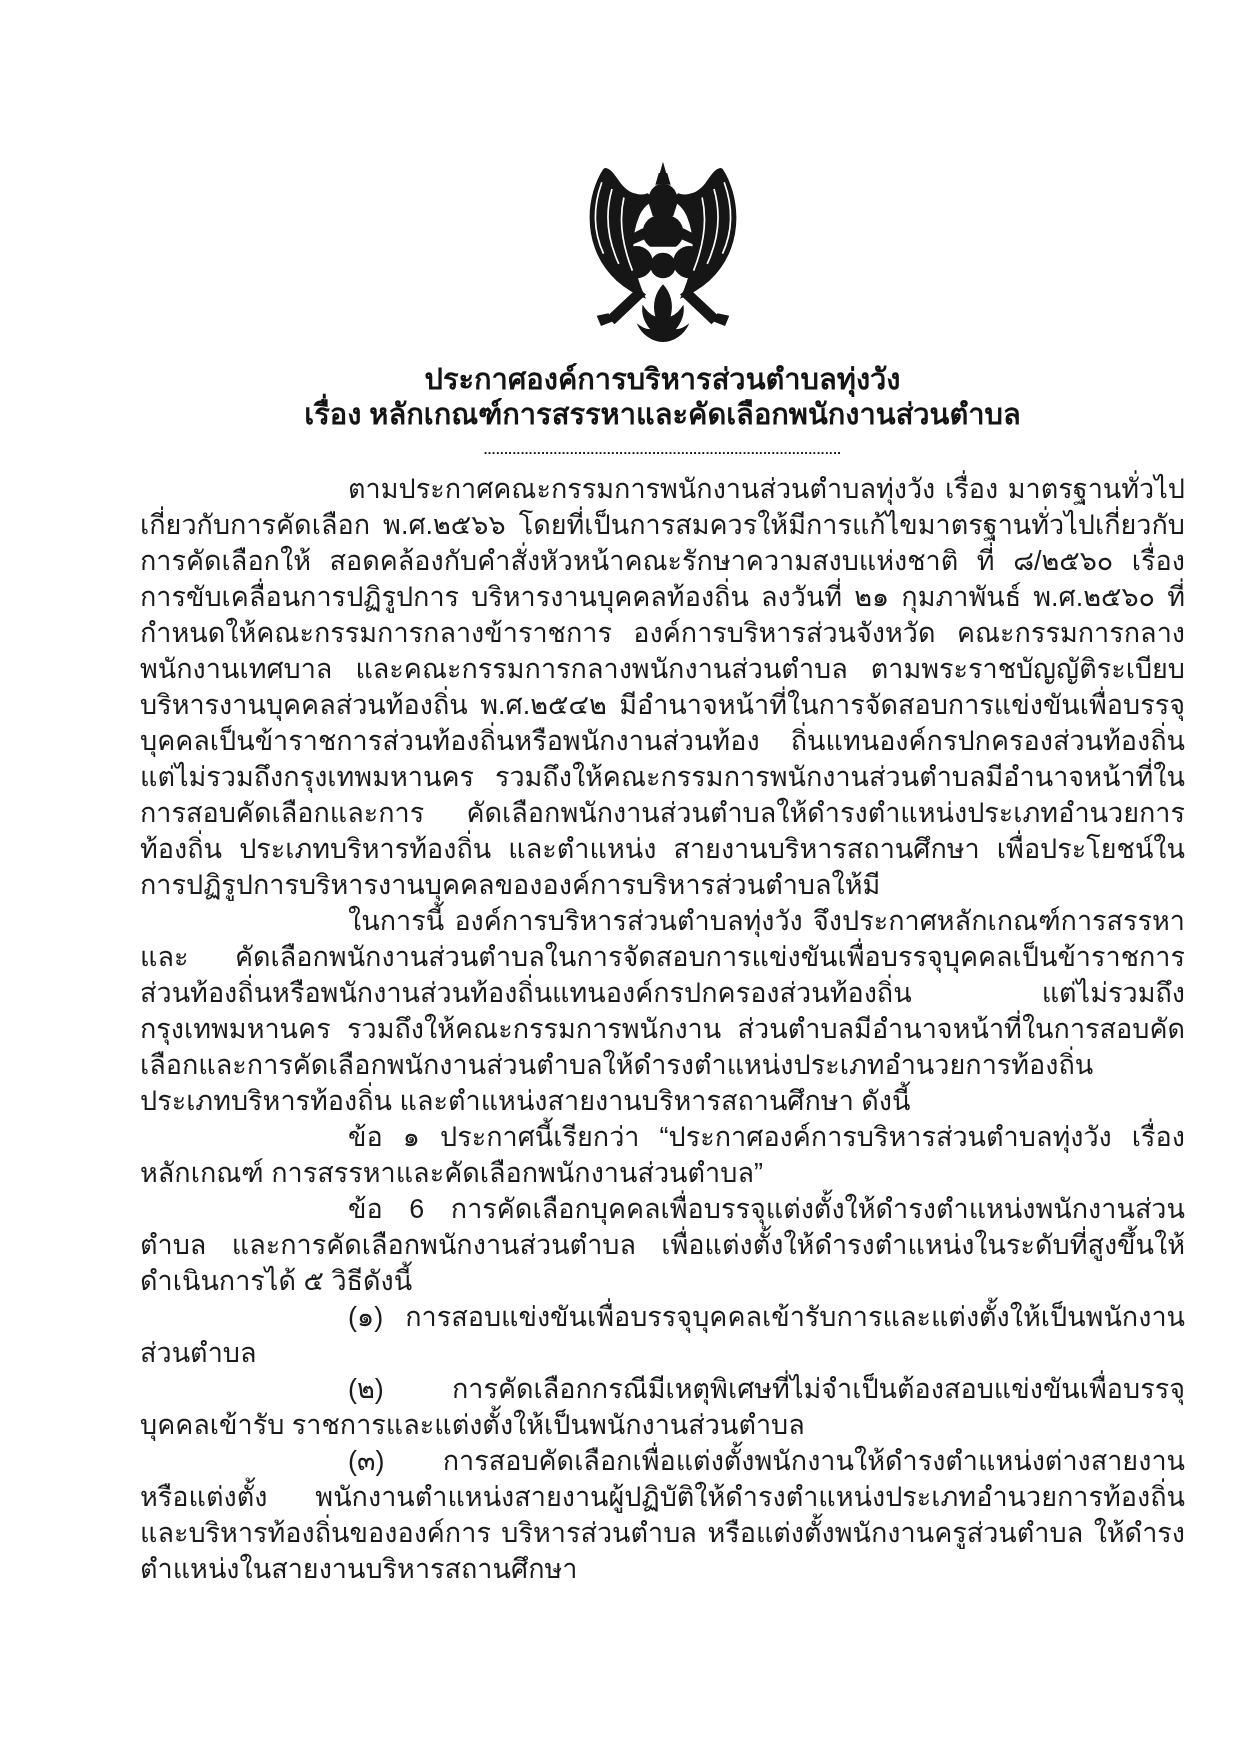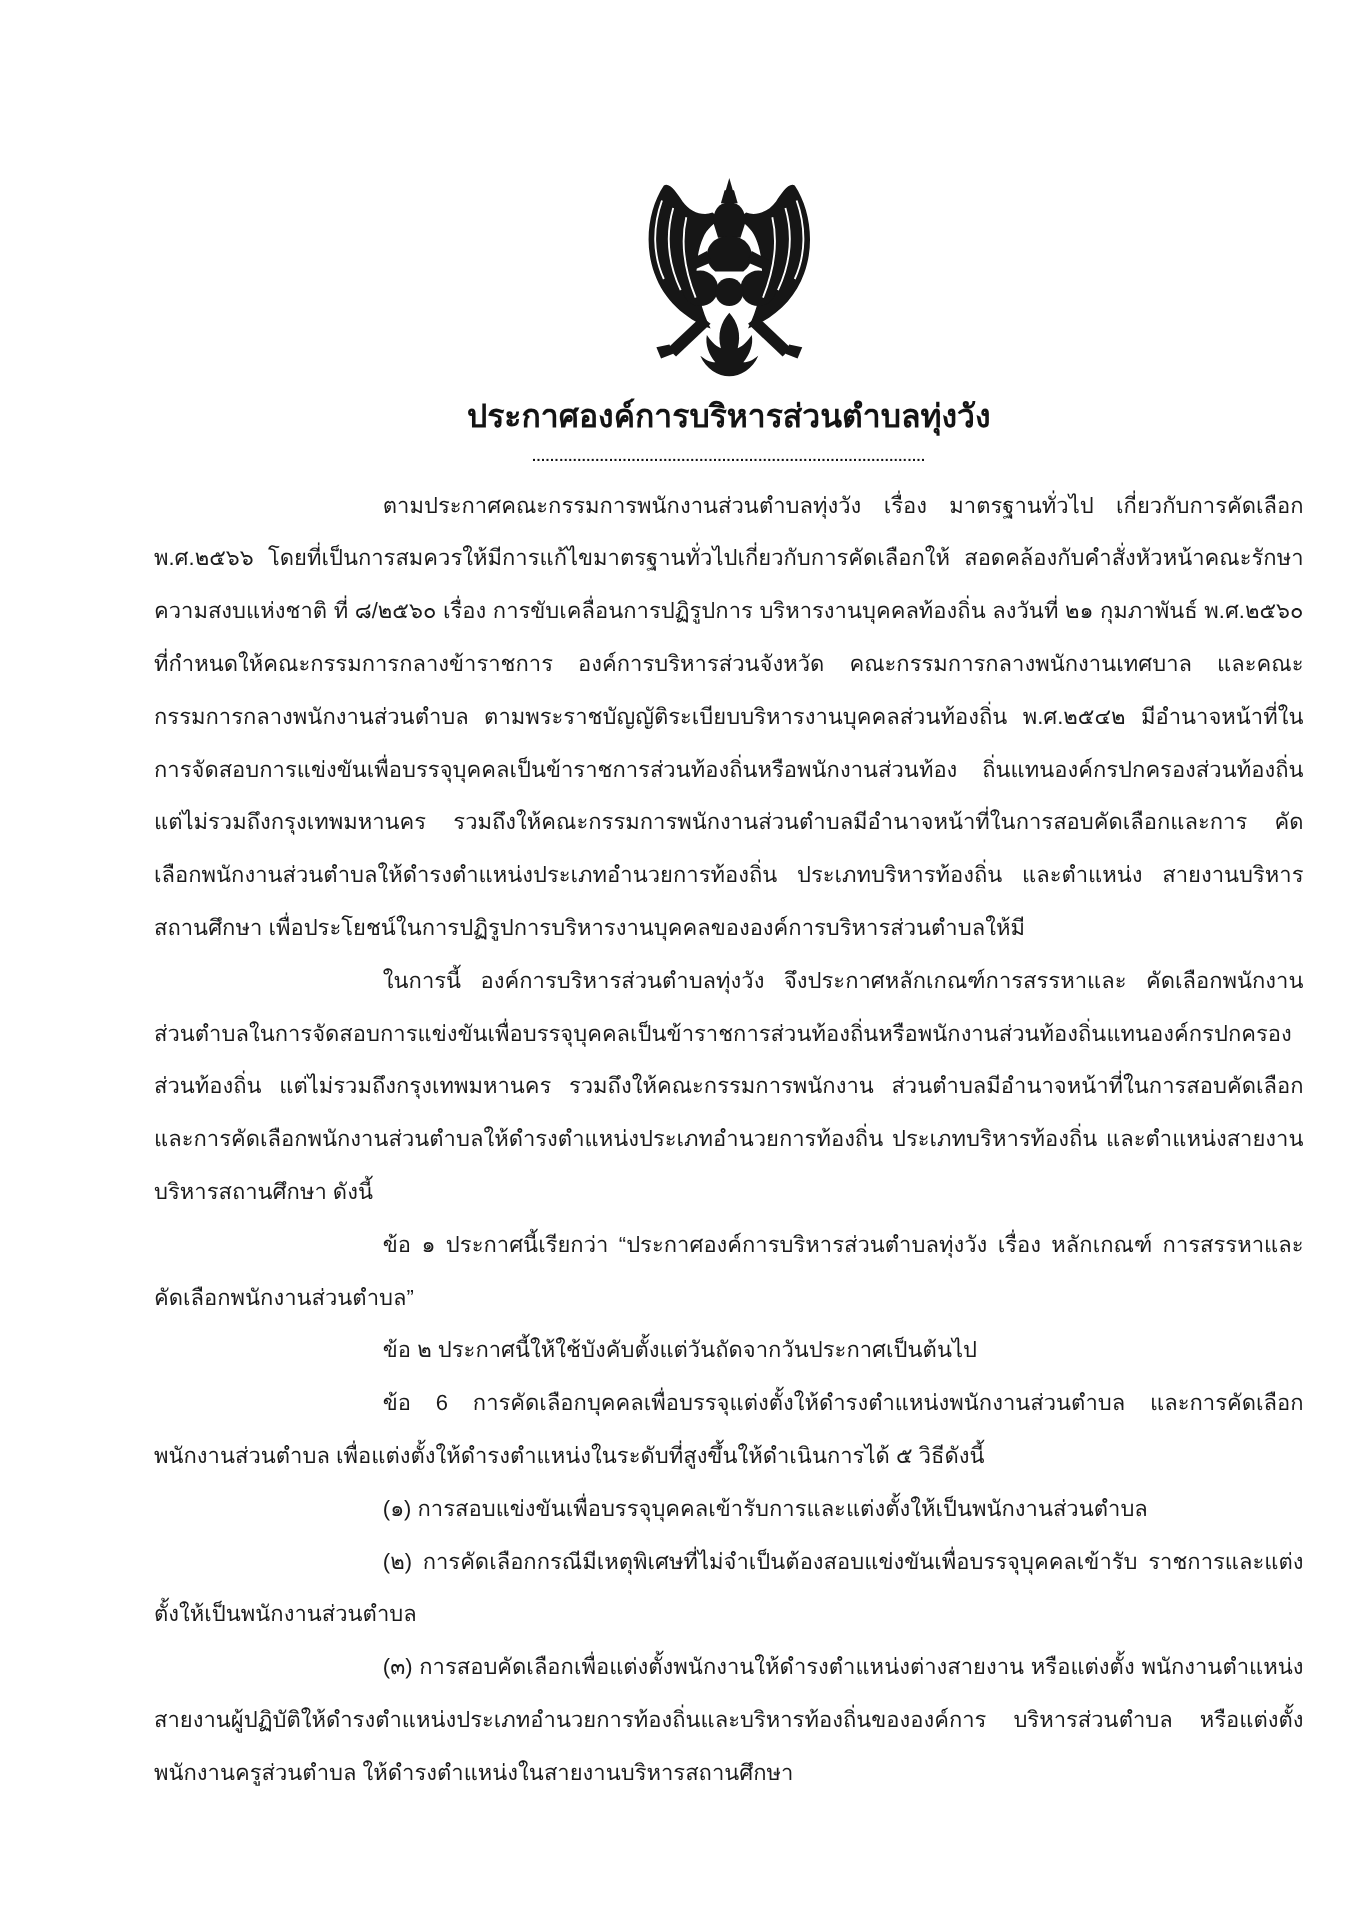--- a/index.html
+++ b/index.html
@@ -37,22 +37,22 @@
     letter-spacing:0.5px;
     line-height:18px;
     margin-top:9px;
     color:#141414;
     white-space:nowrap;
     overflow:hidden;
   }
   .doc-body{ margin-top:12px; }
   .doc-body p{
     margin:0;
-    font-size:20px;
-    line-height:48px;
+    font-size:27px;
+    line-height:36px;
     text-align:justify;
   }
   .doc-body p.indent{ text-indent:208px; }
   .doc-body b{ font-weight:normal; }
 </style>
 </head>
 <body>
 
 <div class="page">
 
@@ -92,27 +92,27 @@
         <path d="M54,44 C48,70 52,100 64,130"></path>
         <path d="M172,26 C182,54 182,84 170,110"></path>
         <path d="M160,34 C168,62 166,92 152,122"></path>
         <path d="M146,44 C152,70 148,100 136,130"></path>
       </g>
     </svg>
   </div>
 
   <div class="title-block">
     <div class="title-line">ประกาศองค์การบริหารส่วนตำบลทุ่งวัง</div>
+    <div class="title-line">เรื่อง หลักเกณฑ์การสรรหาและคัดเลือกพนักงานส่วนตำบล</div>
     <div class="divider">.......................................................................................</div>
   </div>
 
   <div class="doc-body" id="doc-body">
       <p class="indent">ตามประกาศคณะกรรมการพนักงานส่วนตำบลทุ่งวัง เรื่อง มาตรฐานทั่วไป เกี่ยวกับการคัดเลือก พ.ศ.๒๕๖๖ โดยที่เป็นการสมควรให้มีการแก้ไขมาตรฐานทั่วไปเกี่ยวกับการคัดเลือกให้ สอดคล้องกับคำสั่งหัวหน้าคณะรักษาความสงบแห่งชาติ ที่ ๘/๒๕๖๐ เรื่อง การขับเคลื่อนการปฏิรูปการ บริหารงานบุคคลท้องถิ่น ลงวันที่ ๒๑ กุมภาพันธ์ พ.ศ.๒๕๖๐ ที่กำหนดให้คณะกรรมการกลางข้าราชการ องค์การบริหารส่วนจังหวัด คณะกรรมการกลางพนักงานเทศบาล และคณะกรรมการกลางพนักงานส่วนตำบล ตามพระราชบัญญัติระเบียบบริหารงานบุคคลส่วนท้องถิ่น พ.ศ.๒๕๔๒ มีอำนาจหน้าที่ในการจัดสอบการแข่งขันเพื่อบรรจุบุคคลเป็นข้าราชการส่วนท้องถิ่นหรือพนักงานส่วนท้อง ถิ่นแทนองค์กรปกครองส่วนท้องถิ่นแต่ไม่รวมถึงกรุงเทพมหานคร รวมถึงให้คณะกรรมการพนักงานส่วนตำบลมีอำนาจหน้าที่ในการสอบคัดเลือกและการ คัดเลือกพนักงานส่วนตำบลให้ดำรงตำแหน่งประเภทอำนวยการท้องถิ่น ประเภทบริหารท้องถิ่น และตำแหน่ง สายงานบริหารสถานศึกษา เพื่อประโยชน์ในการปฏิรูปการบริหารงานบุคคลขององค์การบริหารส่วนตำบลให้มี</p>
       <p class="indent">ในการนี้ องค์การบริหารส่วนตำบลทุ่งวัง จึงประกาศหลักเกณฑ์การสรรหาและ คัดเลือกพนักงานส่วนตำบลในการจัดสอบการแข่งขันเพื่อบรรจุบุคคลเป็นข้าราชการส่วนท้องถิ่นหรือพนักงานส่วนท้องถิ่นแทนองค์กรปกครองส่วนท้องถิ่น แต่ไม่รวมถึงกรุงเทพมหานคร รวมถึงให้คณะกรรมการพนักงาน ส่วนตำบลมีอำนาจหน้าที่ในการสอบคัดเลือกและการคัดเลือกพนักงานส่วนตำบลให้ดำรงตำแหน่งประเภทอำนวยการท้องถิ่น ประเภทบริหารท้องถิ่น และตำแหน่งสายงานบริหารสถานศึกษา ดังนี้</p>
       <p class="indent"><b>ข้อ ๑</b> ประกาศนี้เรียกว่า “ประกาศองค์การบริหารส่วนตำบลทุ่งวัง เรื่อง หลักเกณฑ์ การสรรหาและคัดเลือกพนักงานส่วนตำบล”</p>
-      <p class="indent"><b>ข้อ ๒</b> ประกาศนี้ให้ใช้บังคับตั้งแต่วันถัดจากวันประกาศเป็นต้นไป</p>
       <p class="indent"><b>ข้อ 6</b> การคัดเลือกบุคคลเพื่อบรรจุแต่งตั้งให้ดำรงตำแหน่งพนักงานส่วนตำบล และการคัดเลือกพนักงานส่วนตำบล เพื่อแต่งตั้งให้ดำรงตำแหน่งในระดับที่สูงขึ้นให้ดำเนินการได้ ๕ วิธีดังนี้</p>
       <p class="indent">(๑) การสอบแข่งขันเพื่อบรรจุบุคคลเข้ารับการและแต่งตั้งให้เป็นพนักงานส่วนตำบล</p>
       <p class="indent">(๒) การคัดเลือกกรณีมีเหตุพิเศษที่ไม่จำเป็นต้องสอบแข่งขันเพื่อบรรจุบุคคลเข้ารับ ราชการและแต่งตั้งให้เป็นพนักงานส่วนตำบล</p>
       <p class="indent">(๓) การสอบคัดเลือกเพื่อแต่งตั้งพนักงานให้ดำรงตำแหน่งต่างสายงาน หรือแต่งตั้ง พนักงานตำแหน่งสายงานผู้ปฏิบัติให้ดำรงตำแหน่งประเภทอำนวยการท้องถิ่นและบริหารท้องถิ่นขององค์การ บริหารส่วนตำบล หรือแต่งตั้งพนักงานครูส่วนตำบล ให้ดำรงตำแหน่งในสายงานบริหารสถานศึกษา</p>
     </div>
 
 </div>
 
 </body></html>

